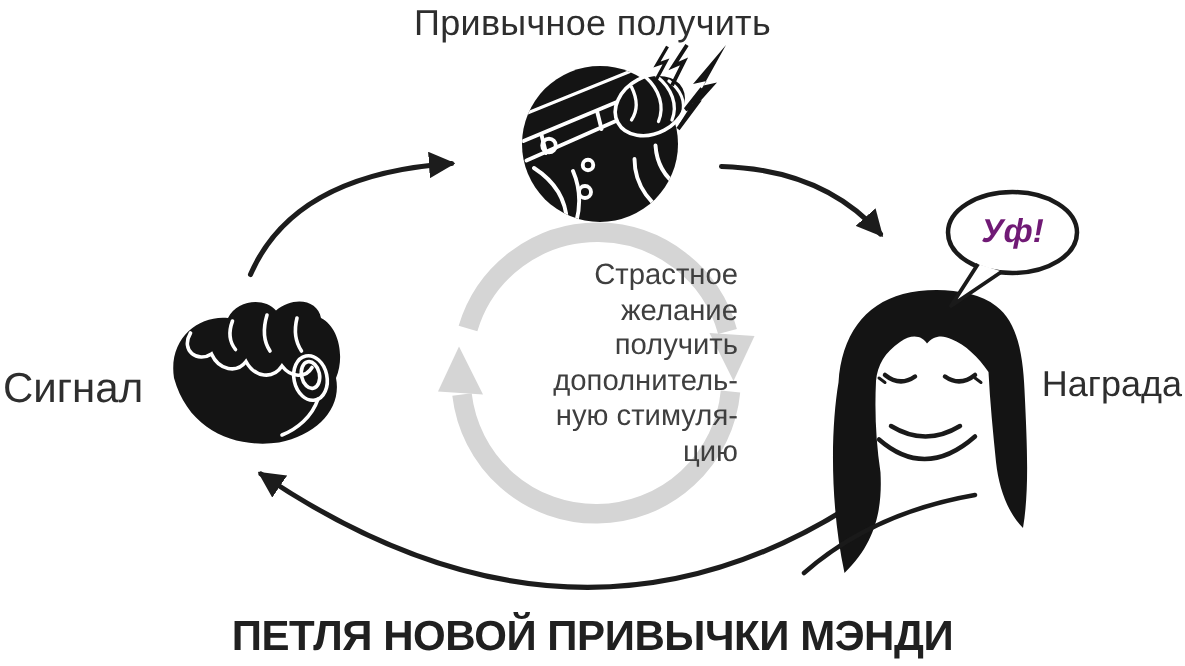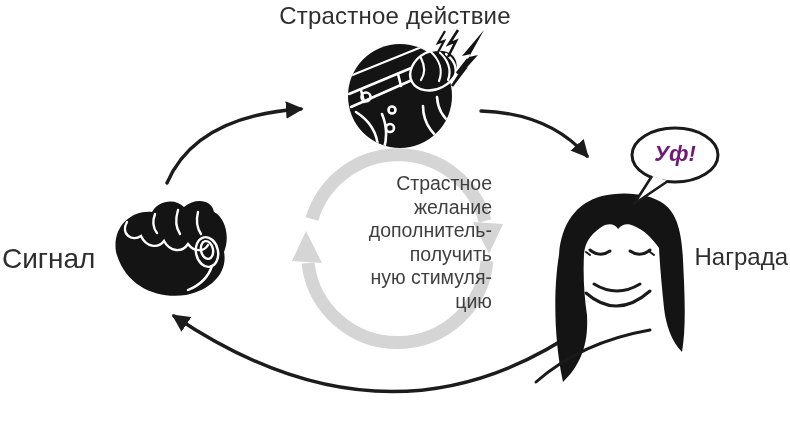--- a/index.html
+++ b/index.html
@@ -111,28 +111,29 @@
         <path d="M586,293 Q617,320 650,291"></path>
         <path d="M536,382 C570,352 610,337 650,330"></path>
       </g>
       <g>
         <ellipse cx="675" cy="155" rx="43" ry="27" fill="#ffffff" stroke="#1a1a1a" stroke-width="3"></ellipse>
         <path d="M652,176 L634,204 L668,181" fill="#ffffff" stroke="#1a1a1a" stroke-width="2.6" stroke-linejoin="round"></path>
       </g>
     </g>
   </svg>
 
-  <div class="lbl lbl-top">Страстное действие</div>
+  <div class="lbl lbl-top">Привычное получить</div>
   <div class="lbl lbl-cue">Сигнал</div>
   <div class="lbl lbl-reward">Награда</div>
 
   <div class="center-text">
     <div>Страстное</div>
     <div>желание</div>
+    <div>получить</div>
     <div>дополнитель-</div>
-    <div>получить</div>
     <div>ную стимуля-</div>
     <div>цию</div>
   </div>
 
   <div class="bubble-text">Уф!</div>
 
+  <div class="caption">ПЕТЛЯ НОВОЙ ПРИВЫЧКИ МЭНДИ</div>
 </div>
 
 </body></html>

